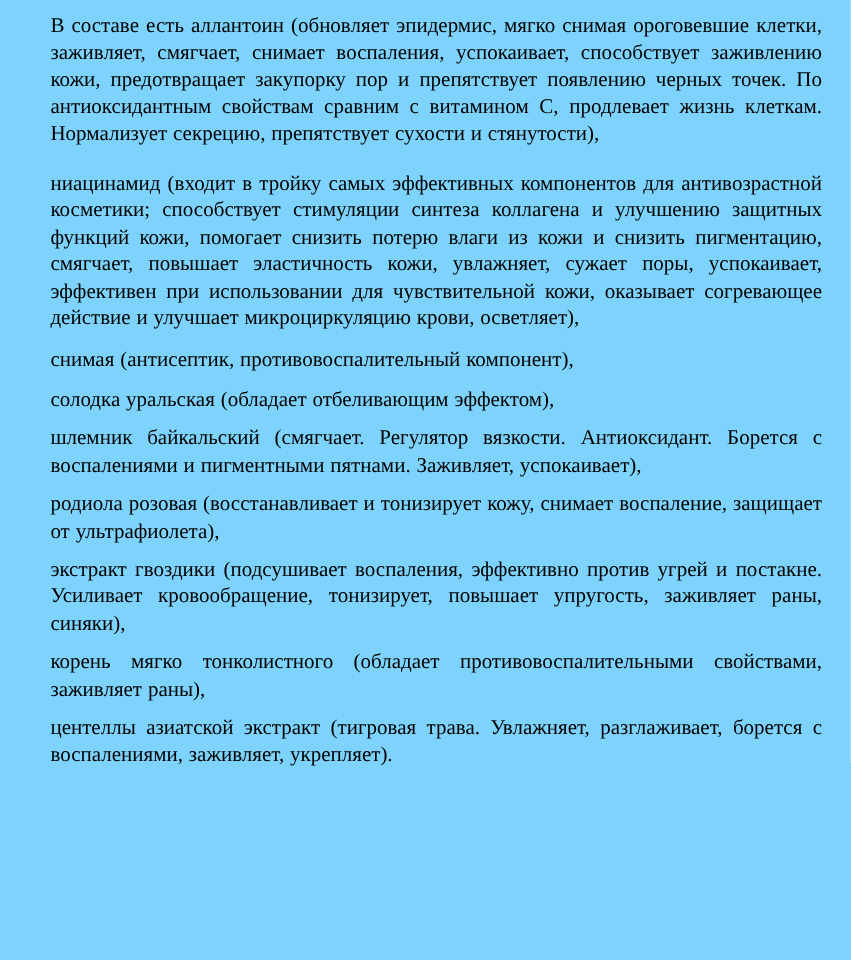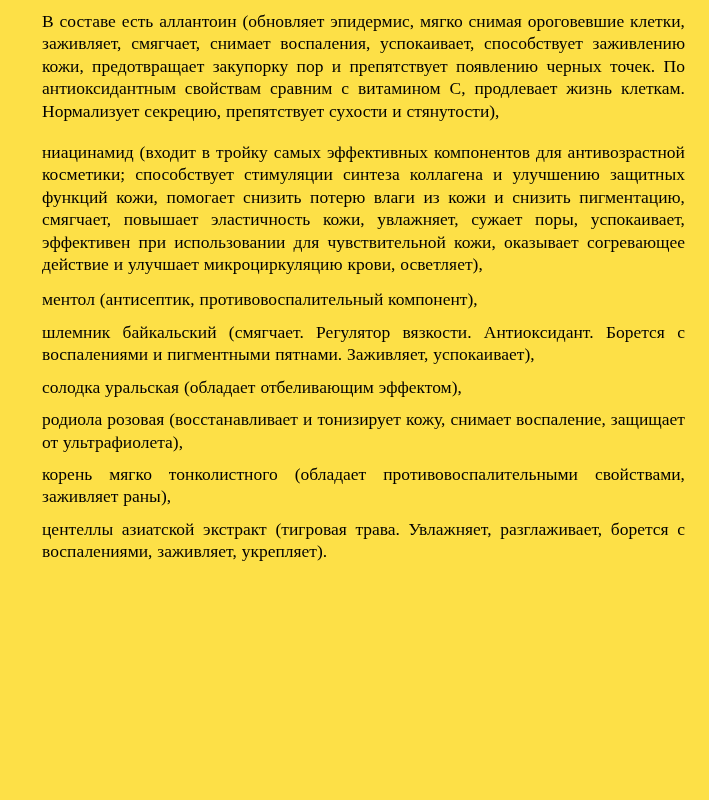--- a/index.html
+++ b/index.html
@@ -10,21 +10,21 @@
     width: 709px;
     height: 800px;
     background: #ffffff;
     overflow: hidden;
   }
   .page {
     box-sizing: border-box;
     width: 709px;
     height: 800px;
     padding: 10px 24px 0 42px;
-    background: #fde047;
+    background: #7dd3fc;
   }
   .para {
     font-family: "Liberation Serif", "DejaVu Serif", serif;
     font-size: 17.5px;
     line-height: 22.4px;
     color: #000000;
     text-align: justify;
     margin: 0 0 10px 0;
     word-spacing: 0.5px;
   }
@@ -38,27 +38,28 @@
   }
 </style>
 </head>
 <body>
 
 <div class="page">
   <p class="para gap-lg">В составе есть аллантоин (обновляет эпидермис, мягко снимая ороговевшие клетки, заживляет, смягчает, снимает воспаления, успокаивает, способствует заживлению кожи, предотвращает закупорку пор и препятствует появлению черных точек. По антиоксидантным свойствам сравним с витамином С, продлевает жизнь клеткам. Нормализует секрецию, препятствует сухости и стянутости),</p>
 
   <p class="para italic gap-md">ниацинамид (входит в тройку самых эффективных компонентов для антивозрастной косметики; способствует стимуляции синтеза коллагена и улучшению защитных функций кожи, помогает снизить потерю влаги из кожи и снизить пигментацию, смягчает, повышает эластичность кожи, увлажняет, сужает поры, успокаивает, эффективен при использовании для чувствительной кожи, оказывает согревающее действие и улучшает микроциркуляцию крови, осветляет),</p>
 
-  <p class="para">ментол (антисептик, противовоспалительный компонент),</p>
+  <p class="para">снимая (антисептик, противовоспалительный компонент),</p>
 
+
+  <p class="para">солодка уральская (обладает отбеливающим эффектом),</p>
 
   <p class="para">шлемник байкальский (смягчает. Регулятор вязкости. Антиоксидант. Борется с воспалениями и пигментными пятнами. Заживляет, успокаивает),</p>
 
-  <p class="para">солодка уральская (обладает отбеливающим эффектом),</p>
-
   <p class="para">родиола розовая (восстанавливает и тонизирует кожу, снимает воспаление, защищает от ультрафиолета),</p>
 
+  <p class="para">экстракт гвоздики (подсушивает воспаления, эффективно против угрей и постакне. Усиливает кровообращение, тонизирует, повышает упругость, заживляет раны, синяки),</p>
 
   <p class="para">корень мягко тонколистного (обладает противовоспалительными свойствами, заживляет раны),</p>
 
 
   <p class="para">центеллы азиатской экстракт (тигровая трава. Увлажняет, разглаживает, борется с воспалениями, заживляет, укрепляет).</p>
 </div>
 
 </body></html>

